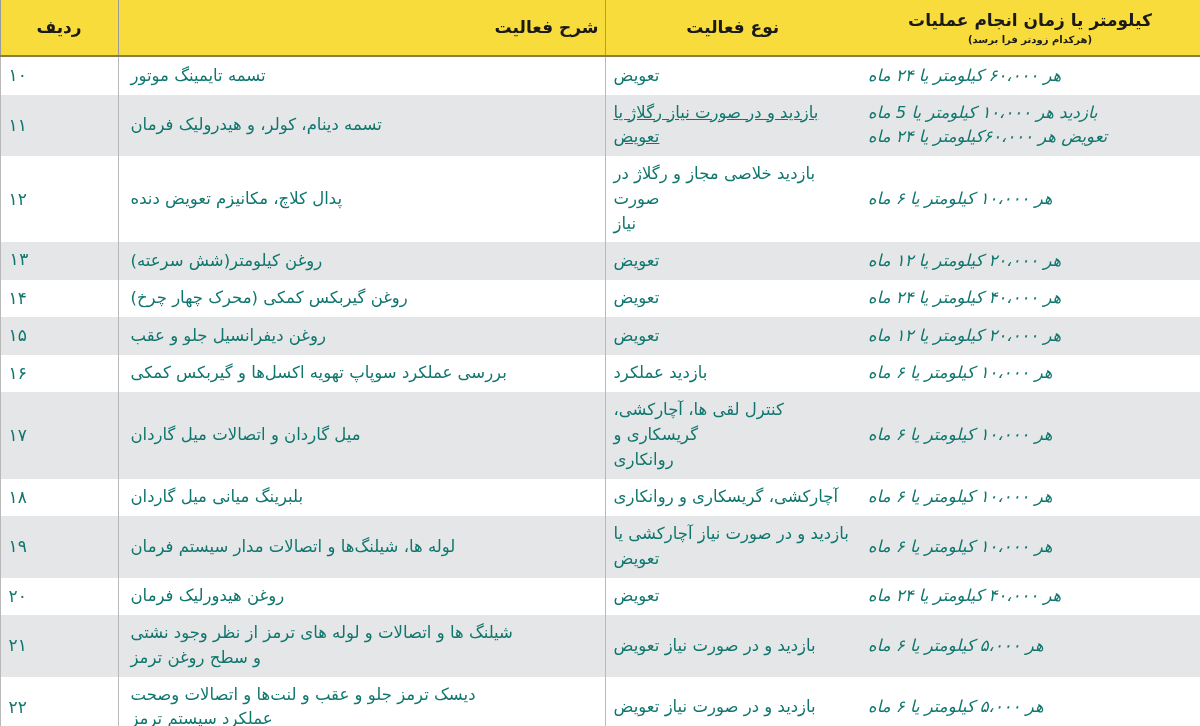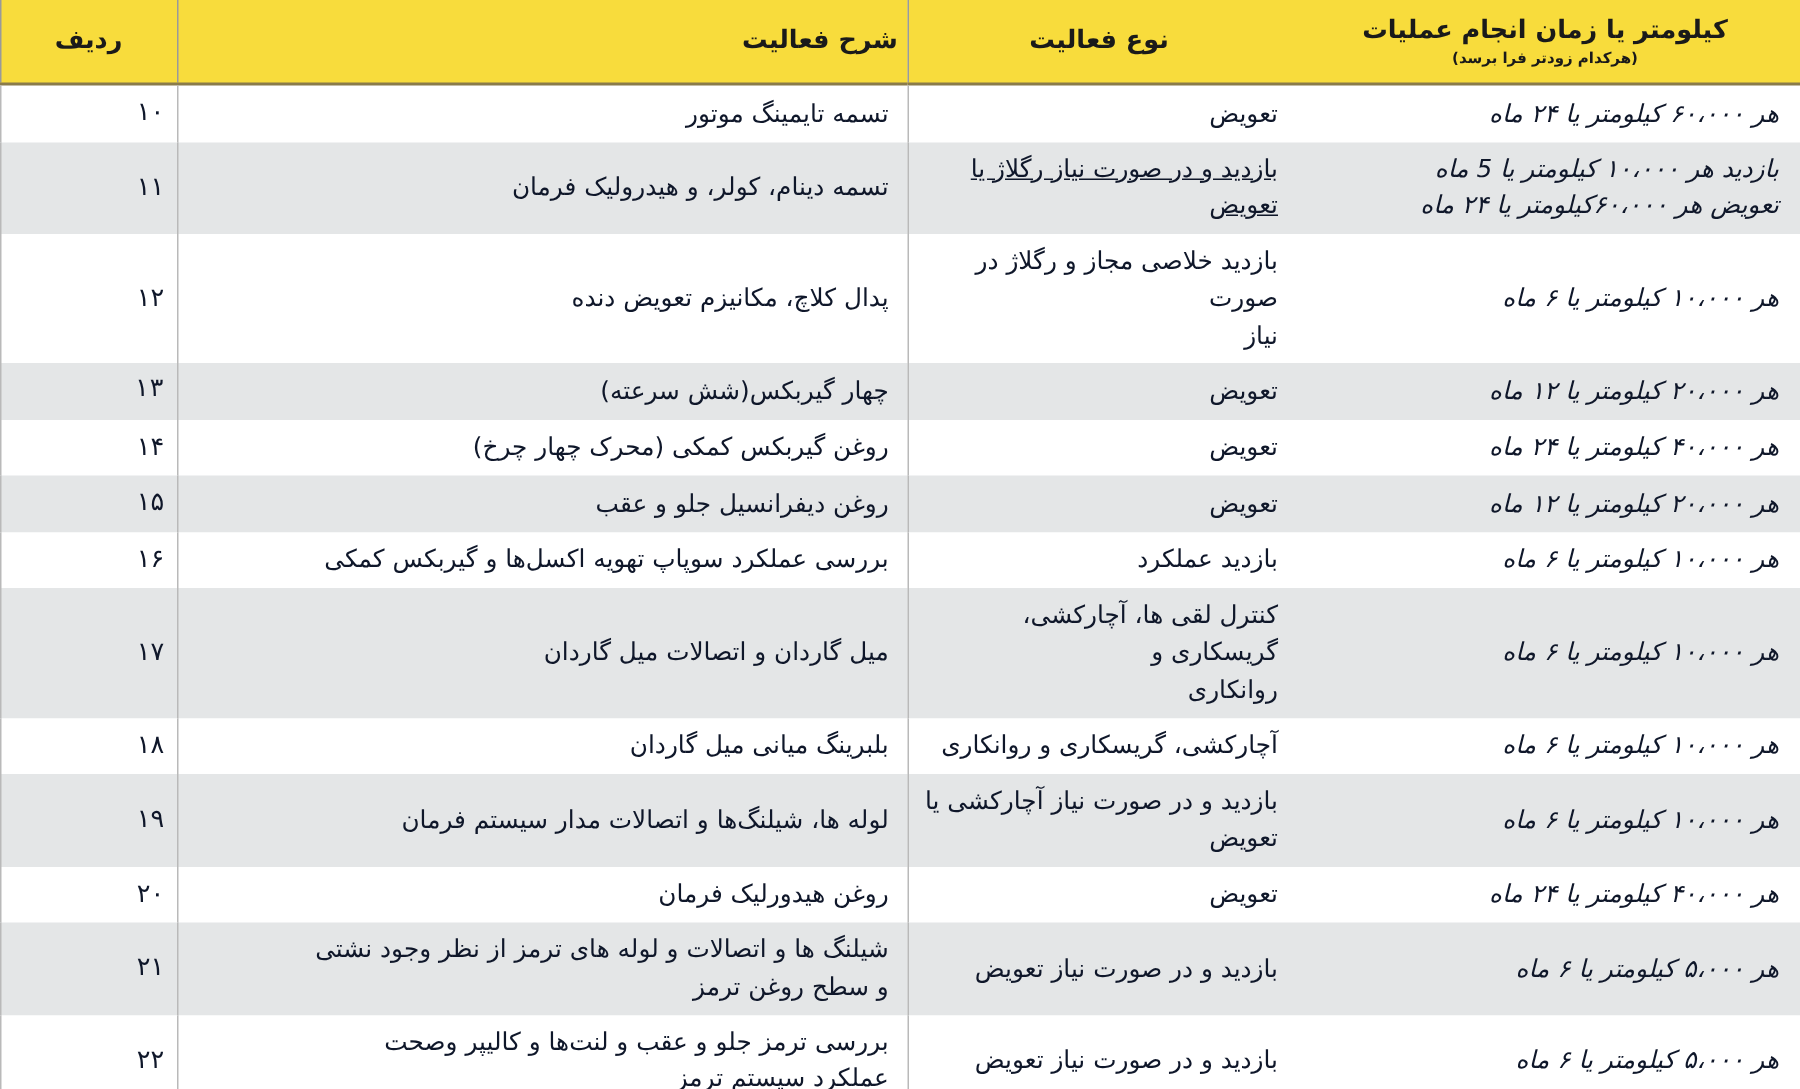--- a/index.html
+++ b/index.html
@@ -39,23 +39,23 @@
     border-left: 1px solid #9a9a9a;
     border-bottom: 2px solid #8a7b4a;
     box-sizing: border-box;
   }
   thead th.first-col { border-left: none; }
   thead th .hdr-line { display: block; }
   thead th .hdr-sub  { display: block; font-size: 10px; font-weight: bold; }
 
   tbody td {
     font-size: 16.5px;
-    color: #0f172a;
+    color: #0f766e;
     line-height: 1.5;
-    text-align: right;
+    text-align: left;
     vertical-align: middle;
     padding: 6px 8px;
     border-left: 1px solid #b9b9b9;
     box-sizing: border-box;
   }
   tbody td.first-col { border-left: none; }
   tbody td.cell-radif { font-size: 17px; }
   tbody td.cell-sharh { padding-right: 12px; padding-left: 12px; }
   tbody td.cell-interval { padding-right: 14px; font-style: italic; }
 
@@ -137,21 +137,21 @@
         </td>
       </tr>
       <tr class="even">
         <td class="cell-interval first-col" style="background: rgb(228, 230, 231);">
           <span class="line">هر ۲۰،۰۰۰ کیلومتر یا ۱۲ ماه</span>
         </td>
         <td class="cell-type" style="background: rgb(228, 230, 231);">
           <span class="line">تعویض</span>
         </td>
         <td class="cell-sharh" style="background: rgb(228, 230, 231);">
-          <span class="line">چهار گیربکس(شش سرعته)</span>
+          <span class="line">روغن کیلومتر(شش سرعته)</span>
         </td>
         <td class="cell-radif" style="background: rgb(228, 230, 231); font-family: Liberation Mono, monospace;">
           <span class="line">۱۳</span>
         </td>
       </tr>
       <tr class="odd">
         <td class="cell-interval first-col">
           <span class="line">هر ۴۰،۰۰۰ کیلومتر یا ۲۴ ماه</span>
         </td>
         <td class="cell-type">
@@ -266,21 +266,21 @@
         </td>
       </tr>
       <tr class="odd">
         <td class="cell-interval first-col">
           <span class="line">هر ۵،۰۰۰ کیلومتر یا ۶ ماه</span>
         </td>
         <td class="cell-type">
           <span class="line">بازدید و در صورت نیاز تعویض</span>
         </td>
         <td class="cell-sharh">
-          <span class="line">بررسی ترمز جلو و عقب و لنت‌ها و کالیپر وصحت</span>
+          <span class="line">دیسک ترمز جلو و عقب و لنت‌ها و اتصالات وصحت</span>
           <span class="line">عملکرد سیستم ترمز</span>
         </td>
         <td class="cell-radif">
           <span class="line">۲۲</span>
         </td>
       </tr>
     </tbody>
 </table>
 
 </body></html>

